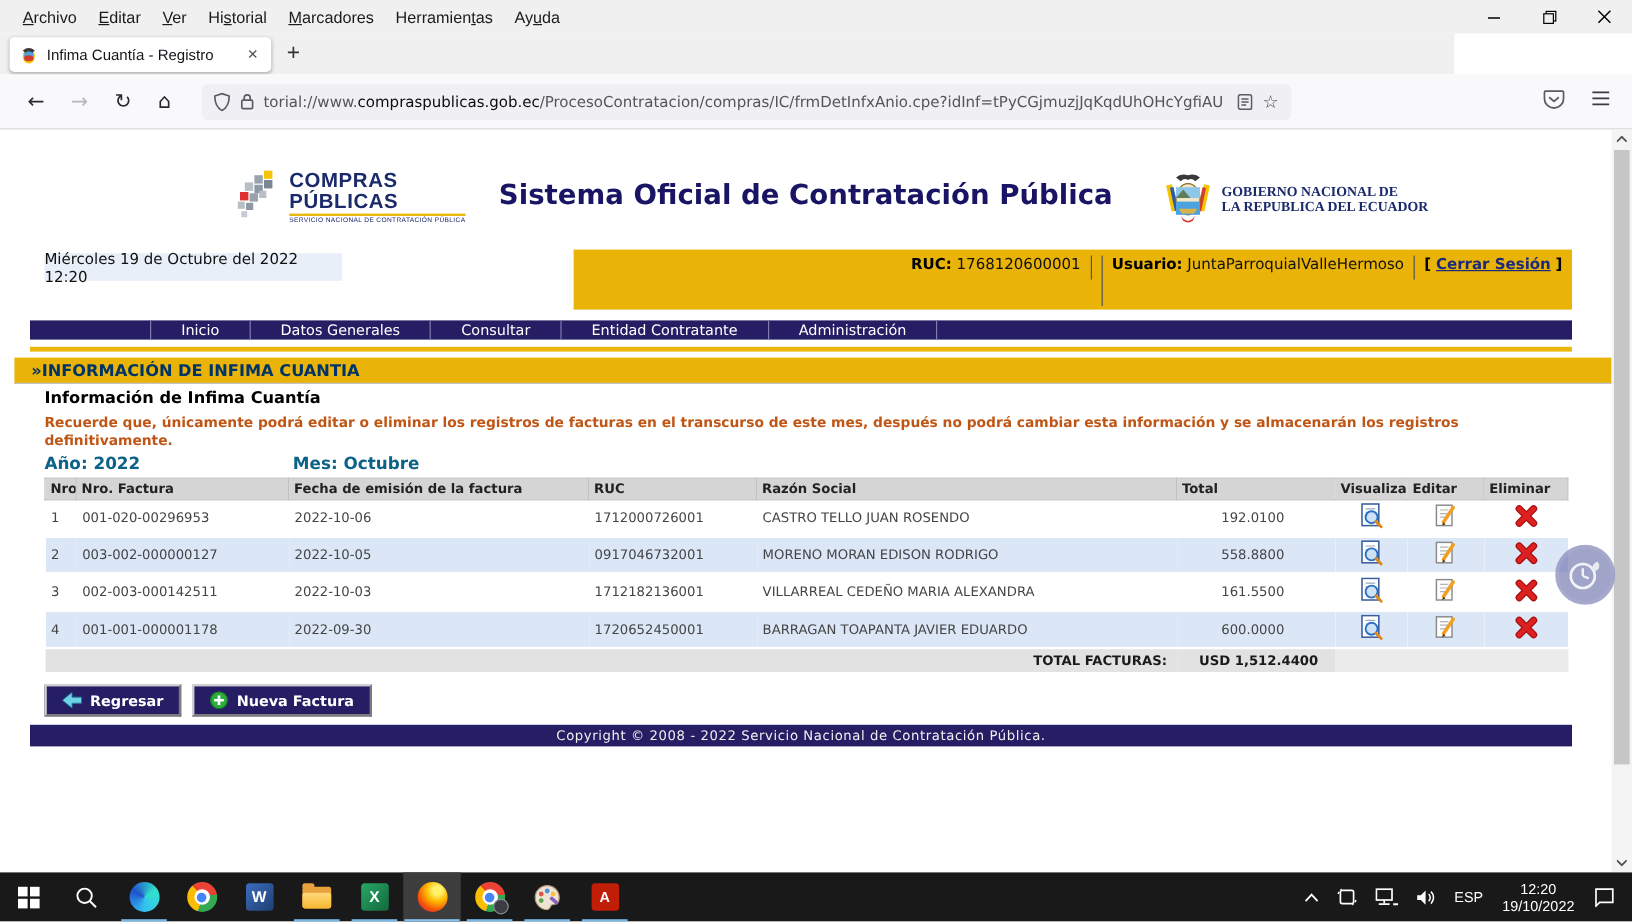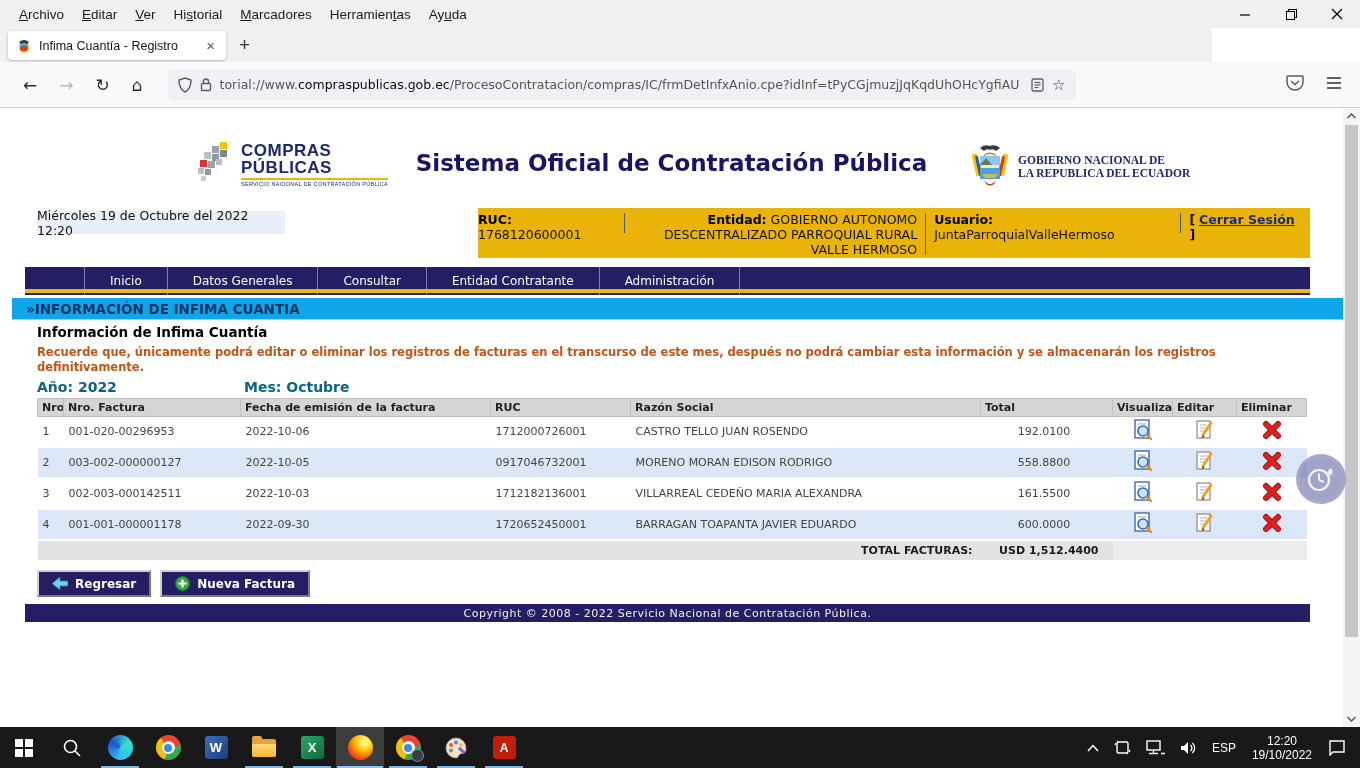--- a/index.html
+++ b/index.html
@@ -49,27 +49,27 @@
   
   .date-box{position:absolute;left:37px;top:103px;width:248px;height:23px;background:#e8eff9;display:flex;align-items:center;justify-content:center;font-size:12.5px;color:#111;font-family:"DejaVu Sans",sans-serif}
   .session-box{position:absolute;left:478px;top:100px;width:832px;height:50px;background:#eab308;display:flex;align-items:flex-start;justify-content:flex-end;gap:8px;padding:4px 8px 0 0;font-size:12.5px;color:#111;font-family:"DejaVu Sans",sans-serif}
   .session-box b{color:#000}
   .sess-sep{width:1px;background:#555;height:20px;margin-top:1px}
   .sess-sep.tall{height:42px}
   .entity-block{width:290px;text-align:right;line-height:15px}
   .logout-link{color:#1b2a7b;font-weight:bold;text-decoration:underline}
 
   
-  .mainnav{position:absolute;left:25px;top:159px;width:1285px;height:28px;background:#251e64;display:flex;padding-left:59px}
+  .mainnav{position:absolute;left:25px;top:159px;width:1285px;height:16px;background:#251e64;display:flex;padding-left:100px}
   .nav-item{color:#fff;font-size:12px;display:flex;align-items:center;padding:0 25px;border-right:1px solid #7f7bb0;font-family:"DejaVu Sans",sans-serif}
   .nav-item:first-child{border-left:1px solid #7f7bb0}
   .goldline{position:absolute;left:25px;top:181px;width:1285px;height:4px;background:#eab70c}
 
   
-  .breadcrumb{position:absolute;left:12px;top:190px;width:1331px;height:22px;background:#0ea5e9;border-bottom:1px solid #c4c4cc;display:flex;align-items:center;padding-left:14px;font-family:"DejaVu Sans",sans-serif;font-size:13.5px;font-weight:bold;color:#003366}
+  .breadcrumb{position:absolute;left:12px;top:190px;width:1331px;height:22px;background:#eab308;border-bottom:1px solid #c4c4cc;display:flex;align-items:center;padding-left:14px;font-family:"DejaVu Sans",sans-serif;font-size:13.5px;font-weight:bold;color:#003366}
   .section-title{position:absolute;left:37px;top:216px;font-family:"DejaVu Sans",sans-serif;font-size:13.5px;font-weight:bold;color:#000000}
   .warning{position:absolute;left:37px;top:237px;width:1245px;font-family:"DejaVu Sans",sans-serif;font-size:11.5px;font-weight:bold;color:#c05615;line-height:15px}
   .yearmonth{position:absolute;left:37px;top:271px;font-family:"DejaVu Sans",sans-serif;font-size:14px;font-weight:bold;color:#0d6287}
   .yearmonth .year{display:inline-block;width:207px}
 
   
   .facturas{position:absolute;left:37px;top:290px;width:1269px;border-collapse:collapse;table-layout:fixed;font-family:"DejaVu Sans",sans-serif}
   .facturas th{background:#d5d5d5;border:1px solid #c0c0c0;font-size:11px;font-weight:bold;color:#222;text-align:left;padding:2px 4px;height:17px;overflow:hidden;white-space:nowrap}
   .facturas tbody td{font-size:11px;color:#444;padding:2px 5px;height:26px;border-bottom:2px solid #fff;overflow:hidden;white-space:nowrap}
   .facturas tbody tr.alt td{background:#dbe7f6}
@@ -251,21 +251,20 @@
       <div>GOBIERNO NACIONAL DE</div>
       <div>LA REPUBLICA DEL ECUADOR</div>
     </div>
   </div>
 
   <div class="date-box">Miércoles 19 de Octubre del 2022 12:20</div>
 
   <div class="session-box">
     <span><b>RUC:</b> <span>1768120600001</span></span>
     <span class="sess-sep"></span>
-    <span class="entity-block"><b>Entidad:</b> <span>GOBIERNO AUTONOMO DESCENTRALIZADO PARROQUIAL RURAL VALLE HERMOSO</span></span>
     <span class="sess-sep tall"></span>
     <span><b>Usuario:</b> <span>JuntaParroquialValleHermoso</span></span>
     <span class="sess-sep"></span>
     <span><b>[</b> <a href="#" class="logout-link">Cerrar Sesión</a> <b>]</b></span>
   </div>
 
   <div class="mainnav" id="mainnav">
       <div class="nav-item">Inicio</div>
       <div class="nav-item">Datos Generales</div>
       <div class="nav-item">Consultar</div>

